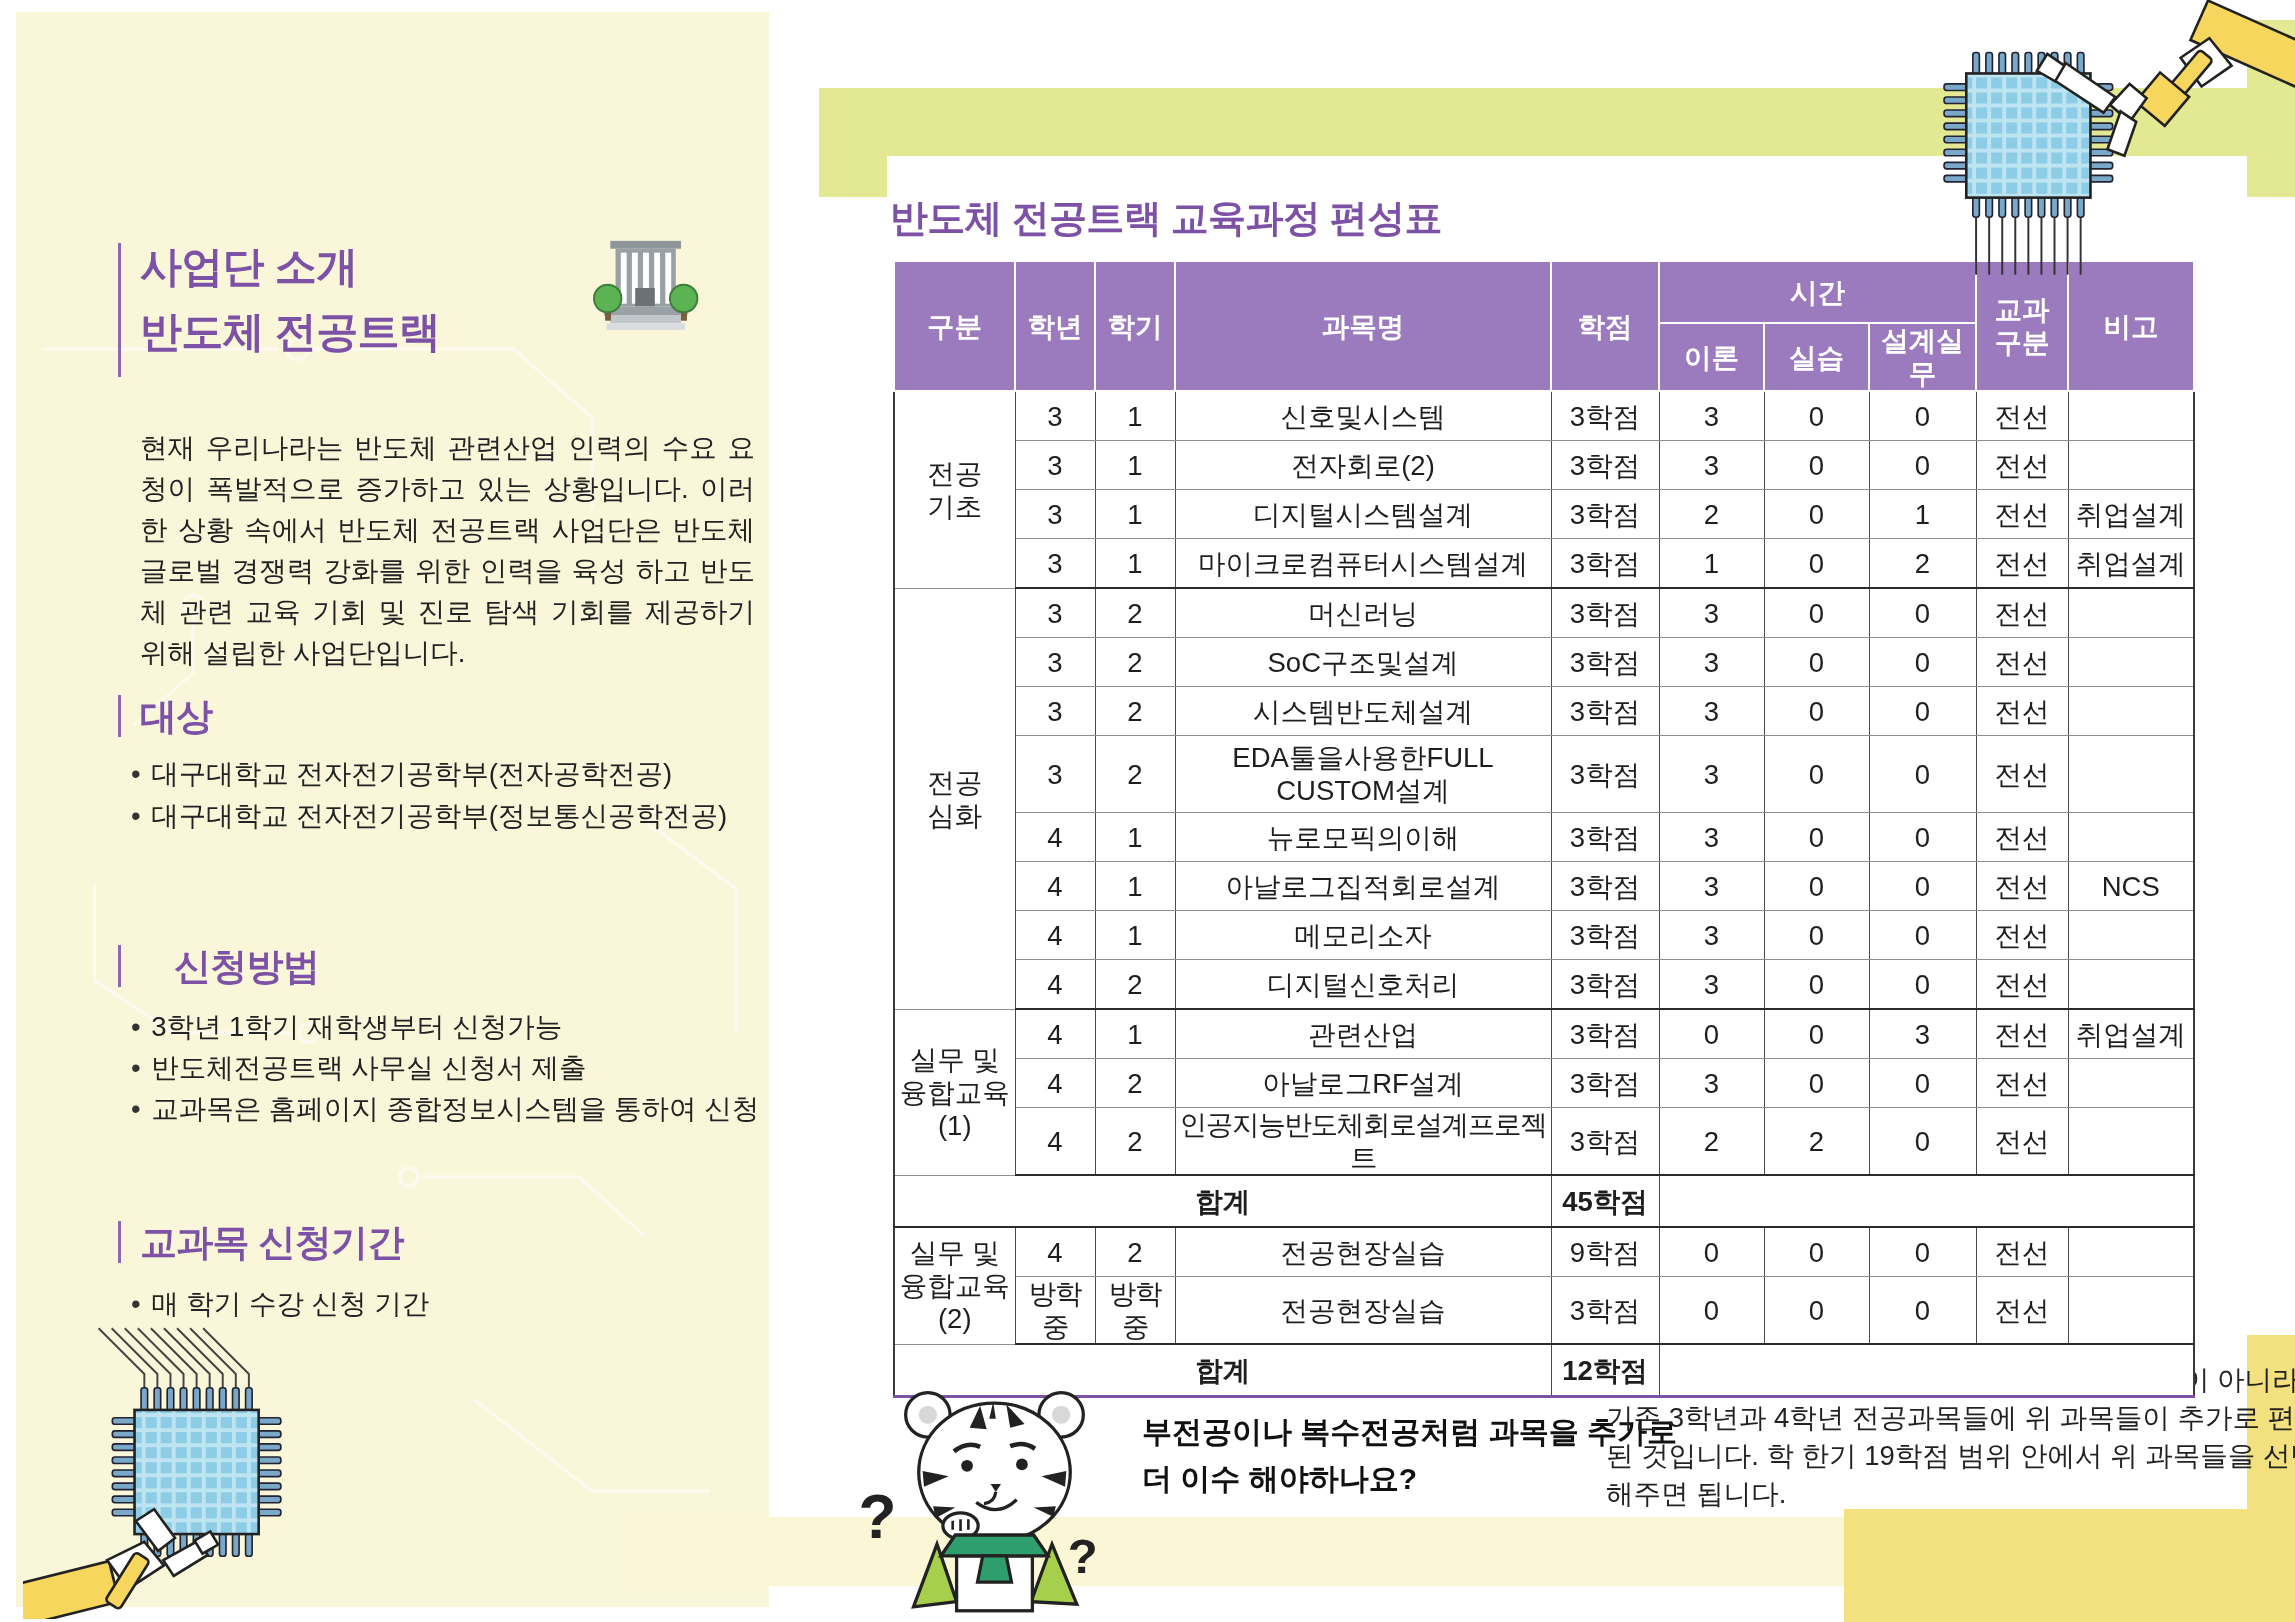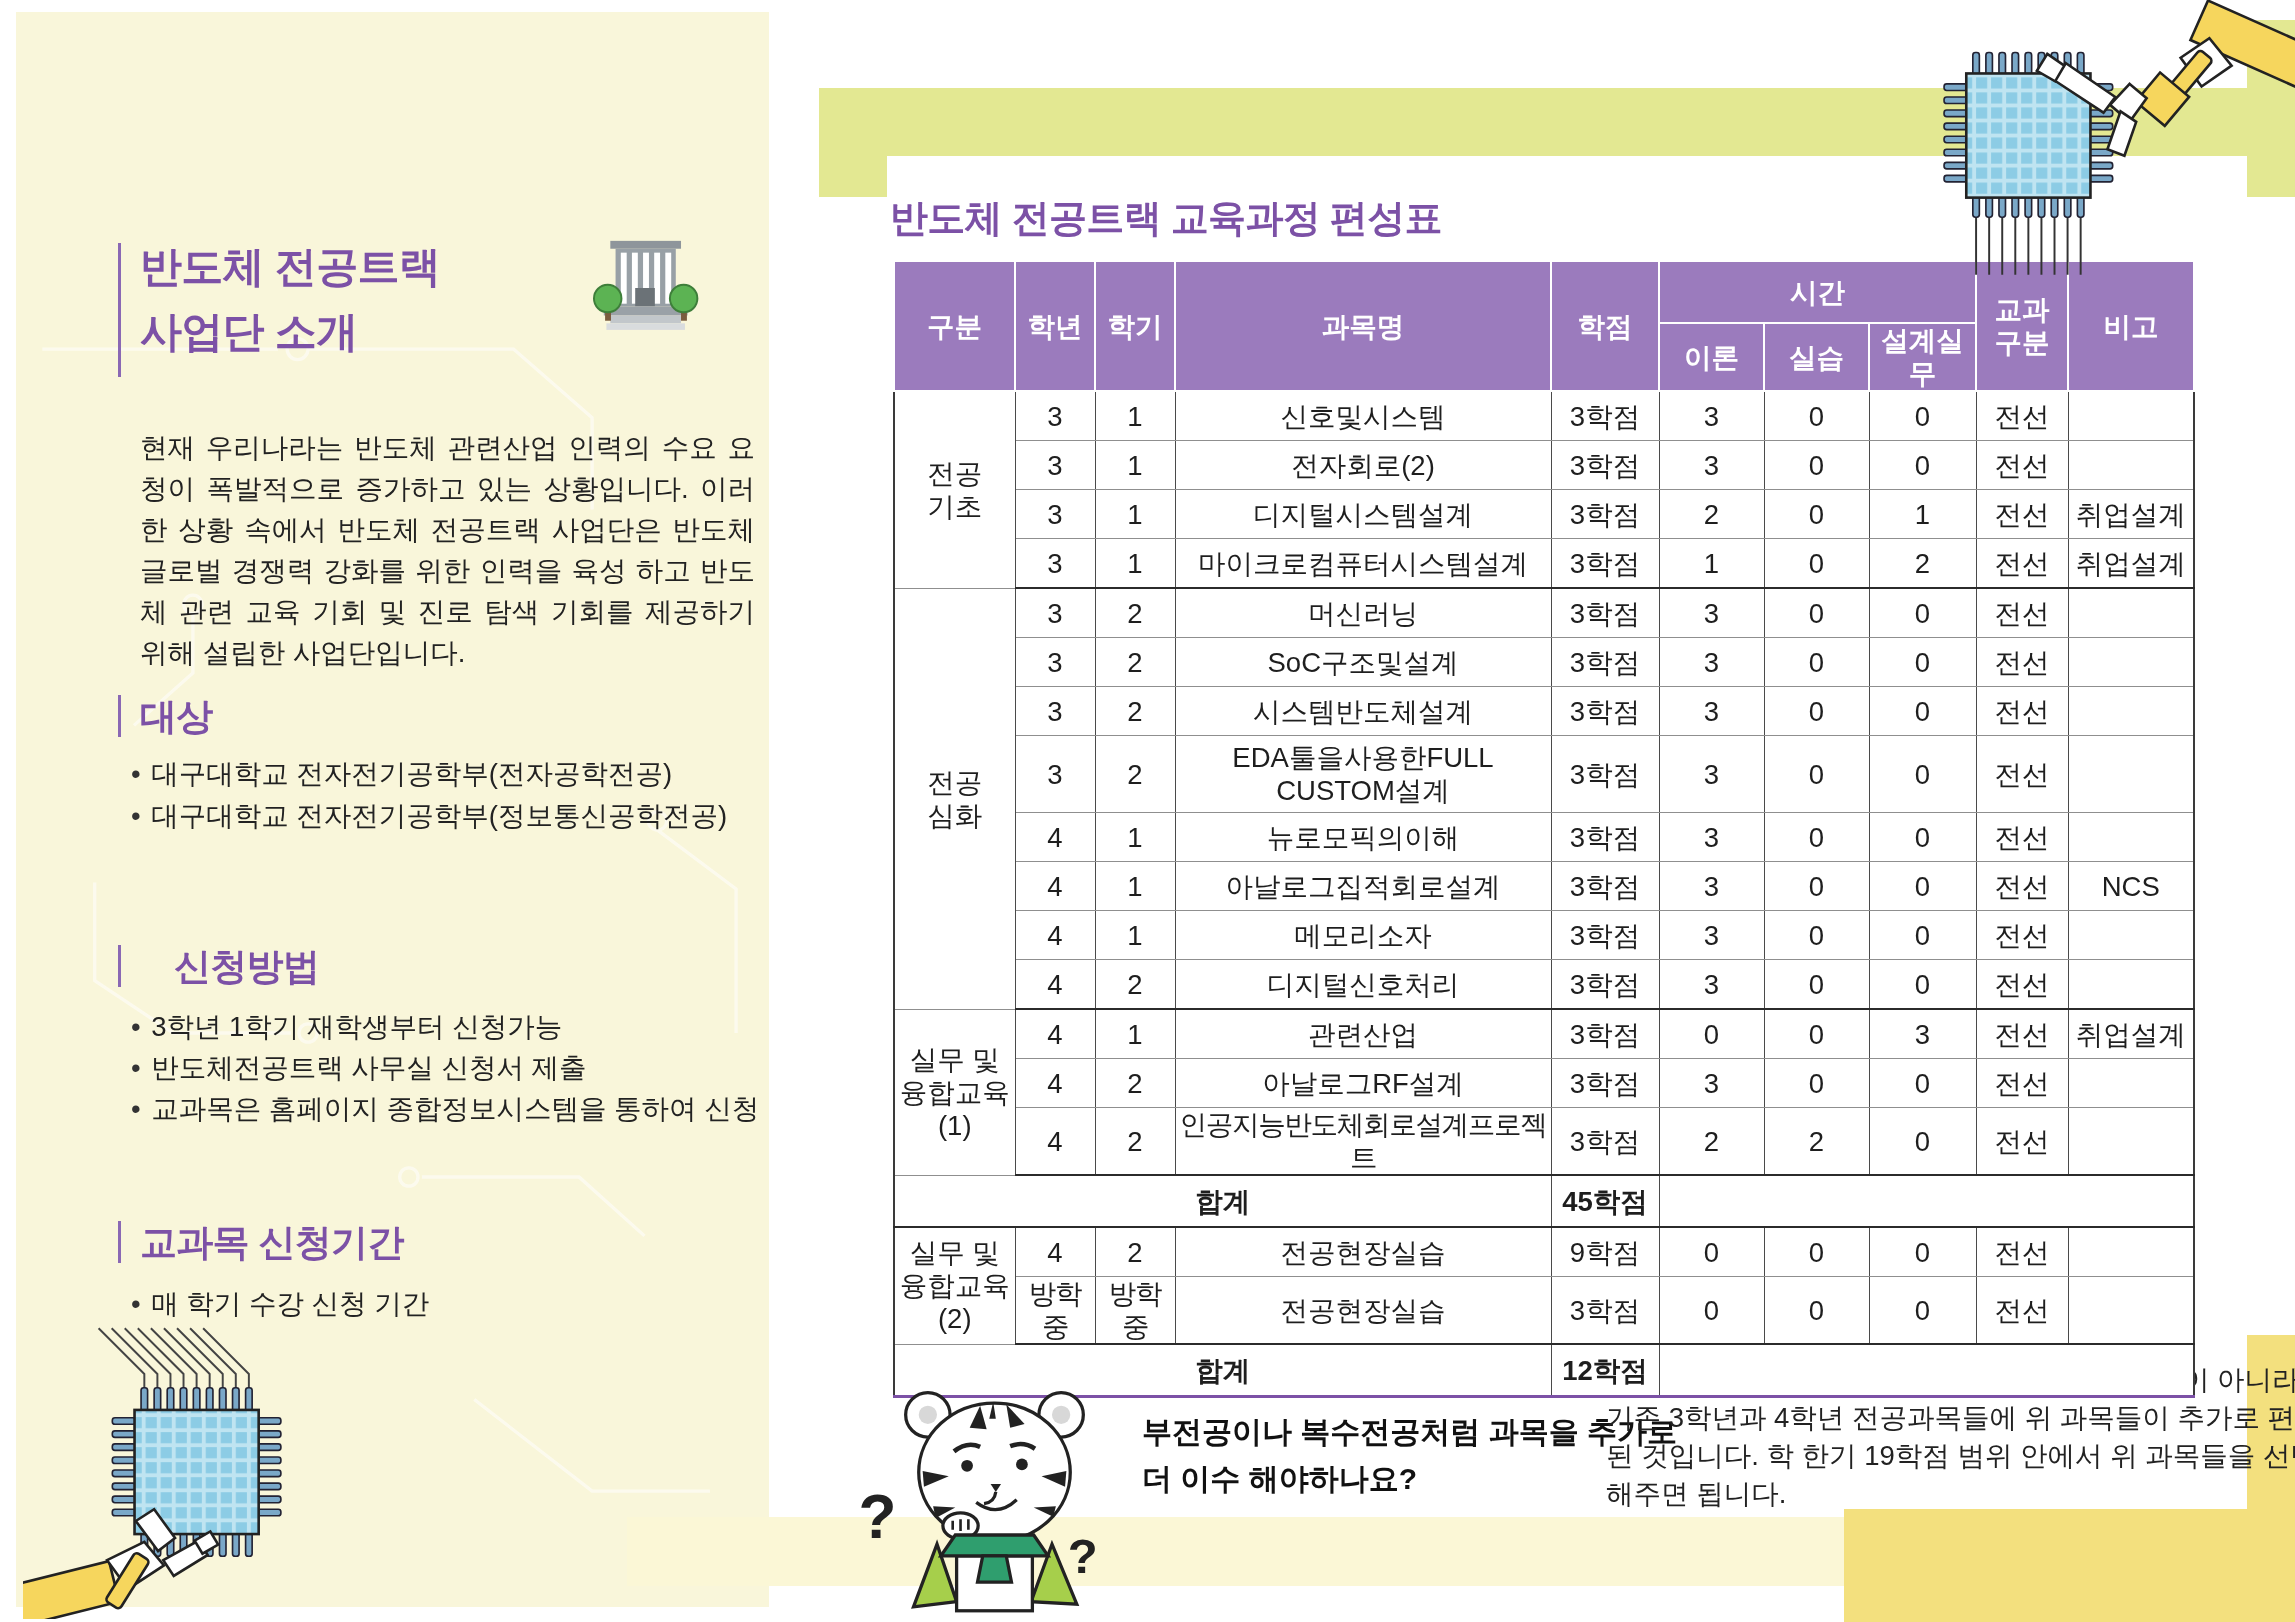--- a/index.html
+++ b/index.html
@@ -91,22 +91,22 @@
     <path d="M980 1250 L1100 1340 V1560"></path>
       <circle cx="980" cy="1236" r="14"></circle>
     <path d="M620 1780 H860 L960 1870"></path>
       <circle cx="600" cy="1780" r="14"></circle>
     <path d="M700 2120 L880 2260 H1060"></path>
   </svg>
 </div>
 
 <div class="abs head-bar intro-bar"></div>
 <div class="abs intro-head">
+  <div>사업단 소개</div>
   <div>반도체 전공트랙</div>
-  <div>사업단 소개</div>
 </div>
 
 <svg class="abs" style="left:592px; top:233px;" width="108" height="110" viewBox="0 0 165 168">
   <rect x="28" y="12" width="108" height="12" fill="#8e959b"></rect>
   <rect x="36" y="24" width="92" height="88" fill="#98a0a6"></rect>
   <rect x="44" y="30" width="9" height="78" fill="#ffffff"></rect>
   <rect x="61" y="30" width="9" height="78" fill="#ffffff"></rect>
   <rect x="78" y="30" width="9" height="78" fill="#ffffff"></rect>
   <rect x="95" y="30" width="9" height="78" fill="#ffffff"></rect>
   <rect x="112" y="30" width="9" height="78" fill="#ffffff"></rect>

